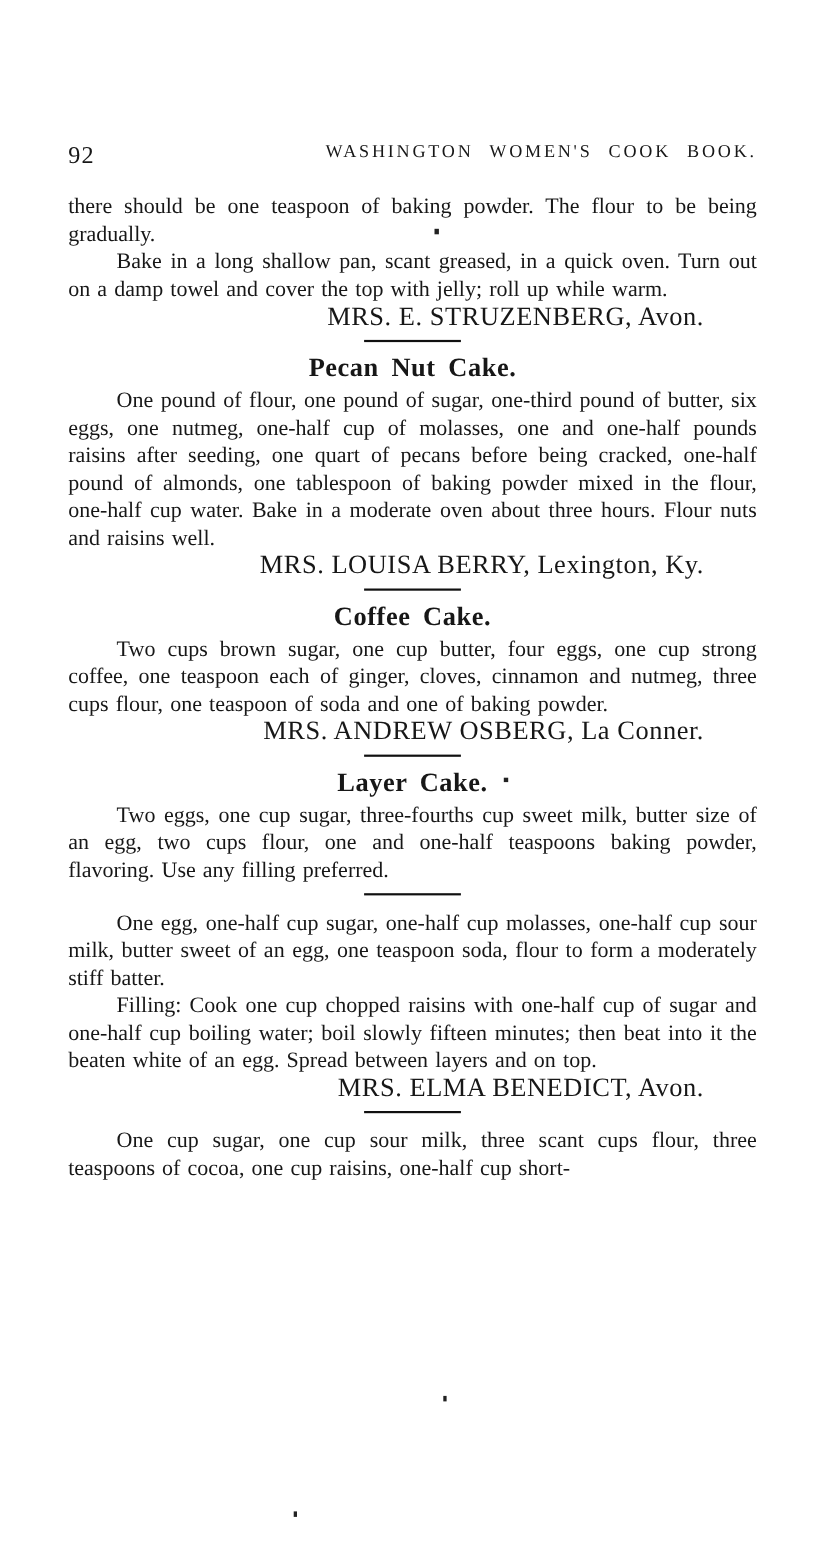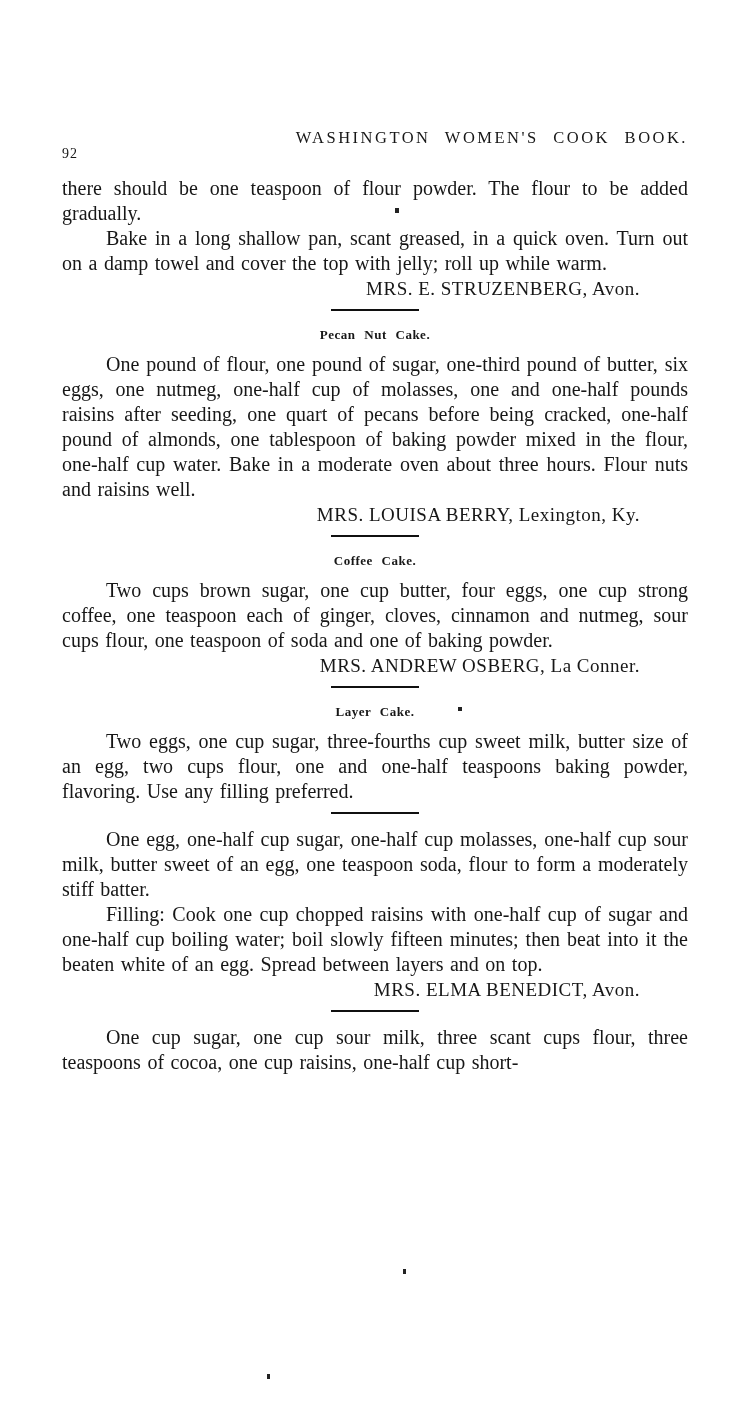--- a/index.html
+++ b/index.html
@@ -27,22 +27,22 @@
 
   
   .running-head {
     position: relative;
     height: 22px;
     margin-bottom: 26px;
   }
   .pagenum {
     position: absolute;
     left: 0;
-    top: 18px;
-    font-size: 14px;
+    top: 0;
+    font-size: 22px;
     letter-spacing: 1px;
   }
   .booktitle {
     display: block;
     text-align: right;
     font-size: 16.5px;
     letter-spacing: 2.5px;
     word-spacing: 8px;
     white-space: nowrap;
   }
@@ -51,37 +51,37 @@
   .body {
     font-size: 20px;
     line-height: 25px;
     text-align: justify;
     text-indent: 44px;
     word-spacing: 1.5px;
   }
   .body.noindent { text-indent: 0; }
 
   .attribution {
-    font-size: 19px;
+    font-size: 24px;
     line-height: 25px;
     text-align: right;
     padding-right: 48px;
     letter-spacing: 0.5px;
     white-space: nowrap;
   }
 
   .divider {
     width: 88px;
     height: 0;
     border-top: 2px solid #101010;
     margin: 8px auto 13px auto;
   }
 
   .rtitle {
-    font-size: 13px;
+    font-size: 24px;
     line-height: 22px;
     font-weight: bold;
     text-align: center;
     word-spacing: 5px;
     letter-spacing: 0.5px;
     margin-bottom: 6px;
   }
 
   
   .speck {
@@ -99,38 +99,38 @@
 <body>
 
 <div class="page">
 
   <header class="running-head">
     <span class="pagenum">92</span>
     <span class="booktitle">WASHINGTON WOMEN'S COOK BOOK.</span>
   </header>
 
   <section>
-    <p class="body noindent">there should be one teaspoon of flour powder.  The flour to be added gradually.</p>
+    <p class="body noindent">there should be one teaspoon of baking powder.  The flour to be being gradually.</p>
     <p class="body">Bake in a long shallow pan, scant greased, in a quick oven.  Turn out on a damp towel and cover the top with jelly; roll up while warm.</p>
     <p class="attribution">MRS. E. STRUZENBERG, Avon.</p>
   </section>
 
   <div class="divider"></div>
 
   <section>
     <h2 class="rtitle">Pecan Nut Cake.</h2>
     <p class="body">One pound of flour, one pound of sugar, one-third pound of butter, six eggs, one nutmeg, one-half cup of molasses, one and one-half pounds raisins after seeding, one quart of pecans before being cracked, one-half pound of almonds, one tablespoon of baking powder mixed in the flour, one-half cup water.  Bake in a moderate oven about three hours. Flour nuts and raisins well.</p>
     <p class="attribution">MRS. LOUISA BERRY, Lexington, Ky.</p>
   </section>
 
   <div class="divider"></div>
 
   <section>
     <h2 class="rtitle">Coffee Cake.</h2>
-    <p class="body">Two cups brown sugar, one cup butter, four eggs, one cup strong coffee, one teaspoon each of ginger, cloves, cinnamon and nutmeg, sour cups flour, one teaspoon of soda and one of baking powder.</p>
+    <p class="body">Two cups brown sugar, one cup butter, four eggs, one cup strong coffee, one teaspoon each of ginger, cloves, cinnamon and nutmeg, three cups flour, one teaspoon of soda and one of baking powder.</p>
     <p class="attribution">MRS. ANDREW OSBERG, La Conner.</p>
   </section>
 
   <div class="divider"></div>
 
   <section>
     <h2 class="rtitle">Layer Cake.</h2>
     <p class="body">Two eggs, one cup sugar, three-fourths cup sweet milk, butter size of an egg, two cups flour, one and one-half teaspoons baking powder, flavoring.  Use any filling preferred.</p>
   </section>
 

